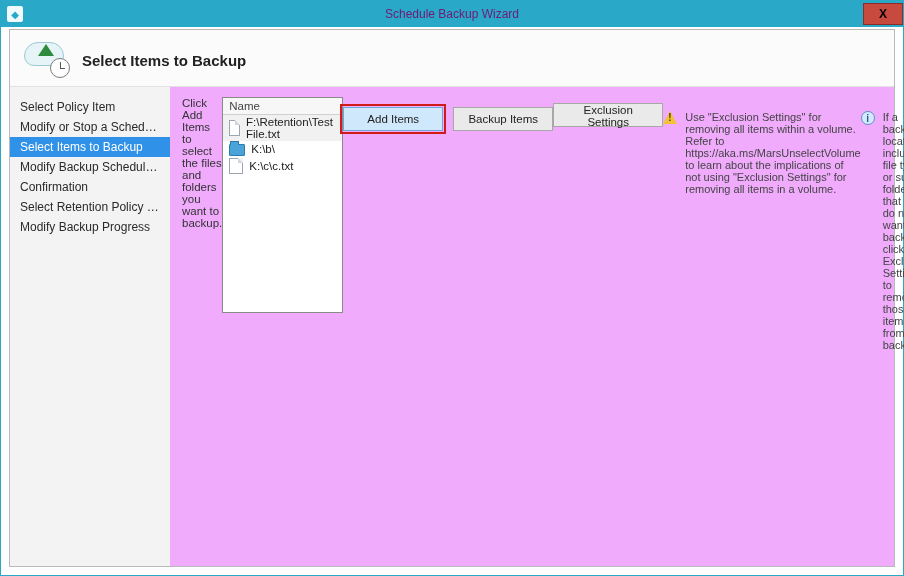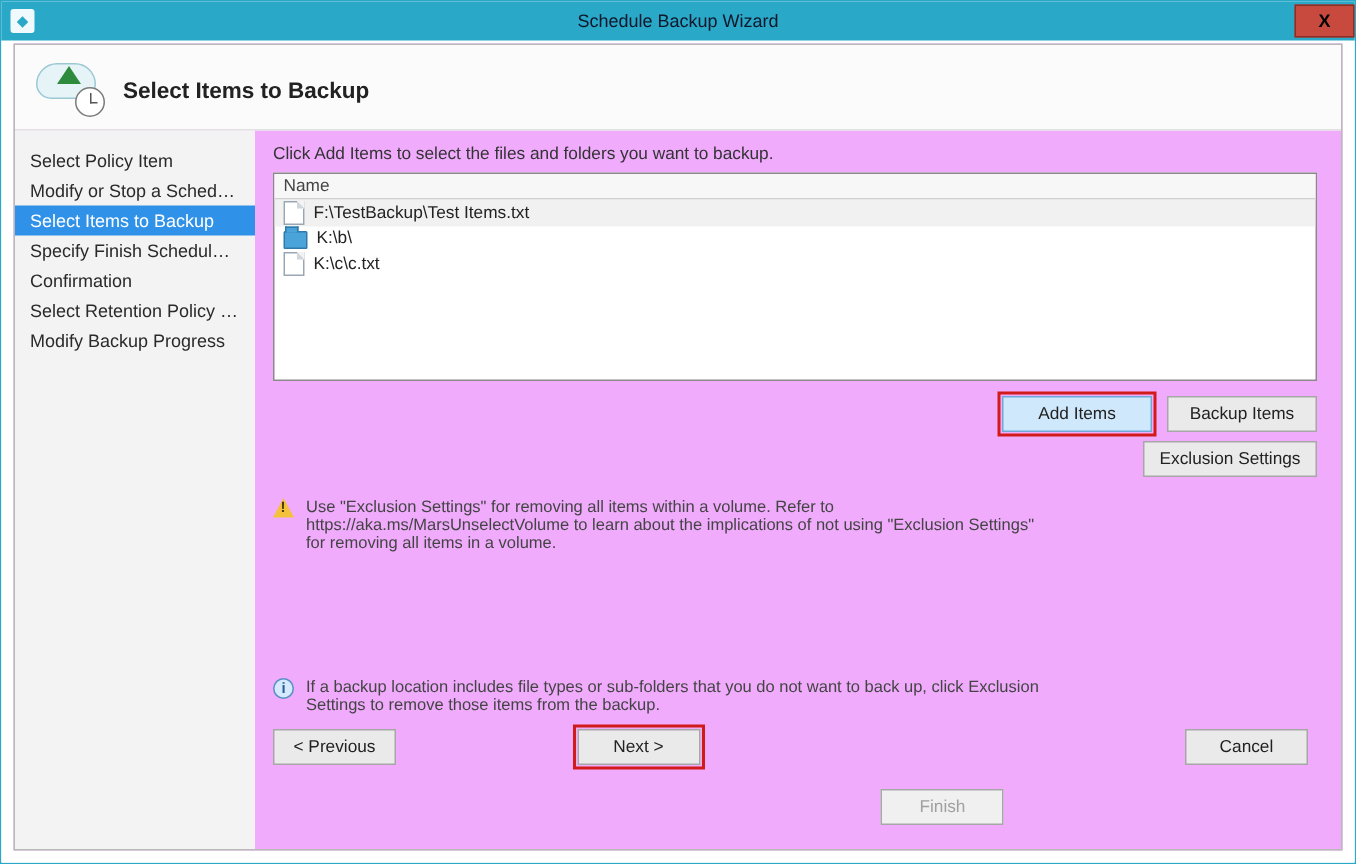--- a/index.html
+++ b/index.html
@@ -30,21 +30,21 @@
     margin-left: 6px;
     background: #f0fafc;
     border-radius: 2px;
     display: flex; align-items: center; justify-content: center;
     font-size: 10px; color: #29a8c8;
   }
   .titlebar .title {
     position: absolute;
     left: 0; right: 0;
     text-align: center;
-    color: #0f172a;
+    color: #701a75;
     font-size: 12px;
   }
   .titlebar .close {
     margin-left: auto;
     width: 40px; height: 22px;
     margin-top: 0;
     background: #c8493e;
     border: 1px solid #8a2f26;
     display: flex; align-items: center; justify-content: center;
     color: #000;
@@ -134,32 +134,32 @@
     cursor: default;
   }
   .sidebar .step.active {
     background: #2f91e8;
     color: #fff;
   }
   .main {
     flex: 1;
     padding: 10px 16px 10px 12px;
     display: flex;
-    flex-direction: column;
+    flex-direction: row;
     min-width: 0;
   }
   .instr {
     font-size: 11.5px;
     color: #333;
     margin-bottom: 6px;
   }
   .listbox {
     border: 1px solid #8a8a8a;
     background: #fff;
-    height: 139px;
+    height: 216px;
     display: flex;
     flex-direction: column;
   }
   .listhead {
     background: #f7f7f7;
     border-bottom: 1px solid #d0d0d0;
     padding: 2px 6px;
     font-size: 11.5px;
     color: #444;
   }
@@ -294,35 +294,35 @@
         </div>
         <h1>Select Items to Backup</h1>
       </div>
 
       <div class="body">
 
         <div class="sidebar">
           <div class="step">Select Policy Item</div>
           <div class="step">Modify or Stop a Schedul...</div>
           <div class="step active">Select Items to Backup</div>
-          <div class="step">Specify Finish Schedule ...</div>
+          <div class="step">Modify Backup Schedule ...</div>
           <div class="step">Confirmation</div>
           <div class="step">Select Retention Policy (F...</div>
           <div class="step">Modify Backup Progress</div>
         </div>
 
         <div class="main">
           <div class="instr">Click Add Items to select the files and folders you want to backup.</div>
 
           <div class="listbox">
             <div class="listhead">Name</div>
             <div class="listrows">
               <div class="row selected">
                 <span class="file-icon"></span>
-                <span>F:\TestBackup\Test Items.txt</span>
+                <span>F:\Retention\Test File.txt</span>
               </div>
               <div class="row">
                 <span class="folder-icon"></span>
                 <span>K:\b\</span>
               </div>
               <div class="row">
                 <span class="file-icon"></span>
                 <span>K:\c\c.txt</span>
               </div>
             </div>

